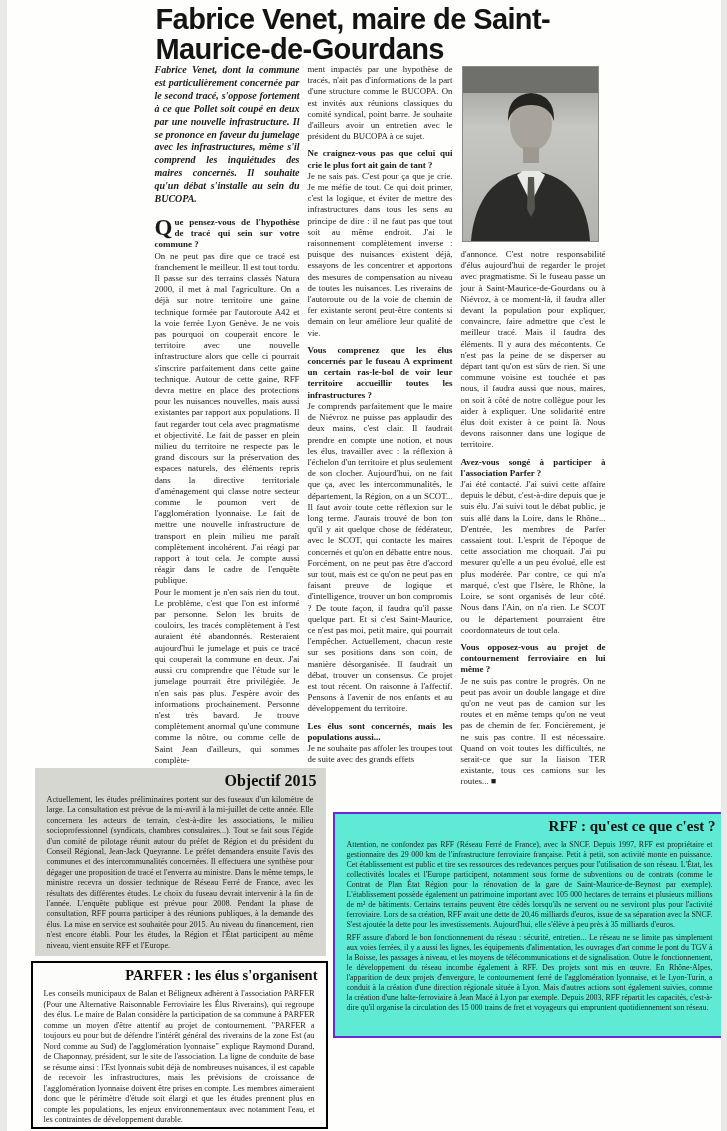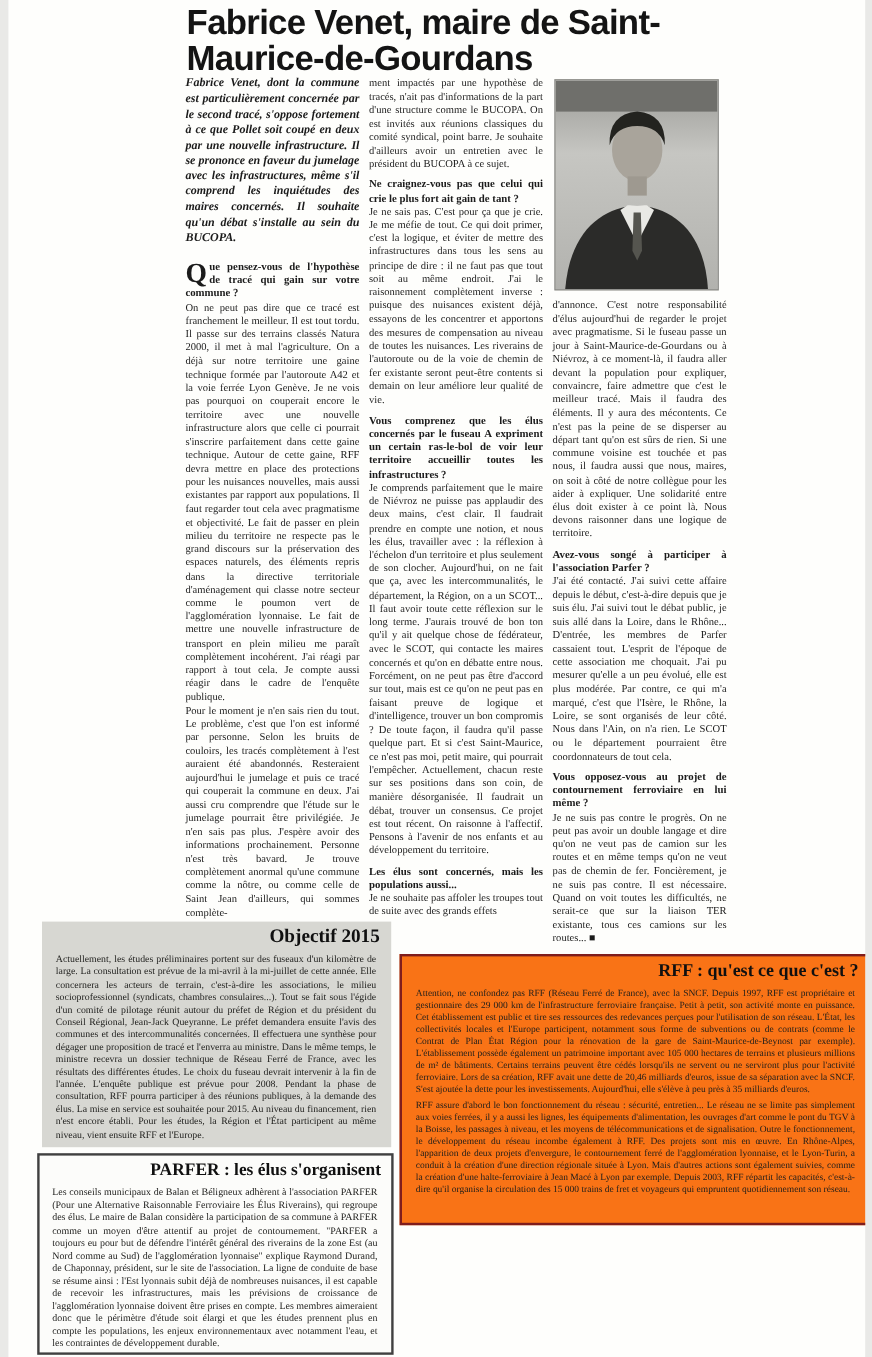--- a/index.html
+++ b/index.html
@@ -52,43 +52,43 @@
   }
   .box-body{text-align:justify;hyphens:auto;-webkit-hyphens:auto;margin:3px;color:#1d1d1b;}
   .objectif{
     left:28px;top:768px;width:291px;height:188px;
     background:#d7d7d2;padding:4px 9px 6px 9px;
   }
   .objectif .box-title{font-size:16px;margin:0 0 5px 0;}
   .objectif .box-body{font-size:8.2px;line-height:10.4px;}
   .parfer{
     left:24px;top:961px;width:297px;height:168px;
-    background:#fcfcfa;border:2px solid #404040;padding:3px 8px 4px 8px;
+    background:#fcfcfa;border:2px solid #000000;padding:3px 8px 4px 8px;
   }
   .parfer .box-title{font-size:14.5px;margin:1px 0 5px 0;}
   .parfer .box-body{font-size:8.3px;line-height:10.5px;}
   .rff{
-    left:326px;top:795px;width:394px;height:226px;
-    background:#f97316;border:2px solid #7f1d1d;padding:3px 9px 4px 9px;
+    left:326px;top:812px;width:394px;height:226px;
+    background:#5eead4;border:2px solid #6d28d9;padding:3px 9px 4px 9px;
   }
   .rff .box-title{font-size:15px;margin:1px 0 5px 0;}
   .rff .box-body{font-size:7.9px;line-height:10px;margin-bottom:2px;}
 </style>
 </head>
 <body>
 
 <div class="page">
 
   <h1 class="headline">Fabrice Venet, maire de Saint-Maurice-de-Gourdans</h1>
 
   <div class="cols">
 
     <div class="col">
       <p class="intro">Fabrice Venet, dont la commune est particulièrement concernée par le second tracé, s'oppose fortement à ce que Pollet soit coupé en deux par une nouvelle infrastructure. Il se prononce en faveur du jumelage avec les infrastructures, même s'il comprend les inquiétudes des maires concernés. Il souhaite qu'un débat s'installe au sein du BUCOPA.</p>
-      <p class="q"><span class="dropcap">Q</span><span>ue pensez-vous de l'hypothèse de tracé qui gain sur votre commune ?</span></p>
+      <p class="q"><span class="dropcap">Q</span><span>ue pensez-vous de l'hypothèse de tracé qui sein sur votre commune ?</span></p>
       <p class="a">On ne peut pas dire que ce tracé est franchement le meilleur. Il est tout tordu. Il passe sur des terrains classés Natura 2000, il met à mal l'agriculture. On a déjà sur notre territoire une gaine technique formée par l'autoroute A42 et la voie ferrée Lyon Genève. Je ne vois pas pourquoi on couperait encore le territoire avec une nouvelle infrastructure alors que celle ci pourrait s'inscrire parfaitement dans cette gaine technique. Autour de cette gaine, RFF devra mettre en place des protections pour les nuisances nouvelles, mais aussi existantes par rapport aux populations. Il faut regarder tout cela avec pragmatisme et objectivité. Le fait de passer en plein milieu du territoire ne respecte pas le grand discours sur la préservation des espaces naturels, des éléments repris dans la directive territoriale d'aménagement qui classe notre secteur comme le poumon vert de l'agglomération lyonnaise. Le fait de mettre une nouvelle infrastructure de transport en plein milieu me paraît complètement incohérent. J'ai réagi par rapport à tout cela. Je compte aussi réagir dans le cadre de l'enquête publique.</p>
       <p class="a">Pour le moment je n'en sais rien du tout. Le problème, c'est que l'on est informé par personne. Selon les bruits de couloirs, les tracés complètement à l'est auraient été abandonnés. Resteraient aujourd'hui le jumelage et puis ce tracé qui couperait la commune en deux. J'ai aussi cru comprendre que l'étude sur le jumelage pourrait être privilégiée. Je n'en sais pas plus. J'espère avoir des informations prochainement. Personne n'est très bavard. Je trouve complètement anormal qu'une commune comme la nôtre, ou comme celle de Saint Jean d'ailleurs, qui sommes complète-</p>
     </div>
 
     <div class="col">
       <p class="a">ment impactés par une hypothèse de tracés, n'ait pas d'informations de la part d'une structure comme le BUCOPA. On est invités aux réunions classiques du comité syndical, point barre. Je souhaite d'ailleurs avoir un entretien avec le président du BUCOPA à ce sujet.</p>
       <p class="q">Ne craignez-vous pas que celui qui crie le plus fort ait gain de tant ?</p>
       <p class="a">Je ne sais pas. C'est pour ça que je crie. Je me méfie de tout. Ce qui doit primer, c'est la logique, et éviter de mettre des infrastructures dans tous les sens au principe de dire : il ne faut pas que tout soit au même endroit. J'ai le raisonnement complètement inverse : puisque des nuisances existent déjà, essayons de les concentrer et apportons des mesures de compensation au niveau de toutes les nuisances. Les riverains de l'autoroute ou de la voie de chemin de fer existante seront peut-être contents si demain on leur améliore leur qualité de vie.</p>
       <p class="q">Vous comprenez que les élus concernés par le fuseau A expriment un certain ras-le-bol de voir leur territoire accueillir toutes les infrastructures ?</p>
       <p class="a">Je comprends parfaitement que le maire de Niévroz ne puisse pas applaudir des deux mains, c'est clair. Il faudrait prendre en compte une notion, et nous les élus, travailler avec : la réflexion à l'échelon d'un territoire et plus seulement de son clocher. Aujourd'hui, on ne fait que ça, avec les intercommunalités, le département, la Région, on a un SCOT... Il faut avoir toute cette réflexion sur le long terme. J'aurais trouvé de bon ton qu'il y ait quelque chose de fédérateur, avec le SCOT, qui contacte les maires concernés et qu'on en débatte entre nous. Forcément, on ne peut pas être d'accord sur tout, mais est ce qu'on ne peut pas en faisant preuve de logique et d'intelligence, trouver un bon compromis ? De toute façon, il faudra qu'il passe quelque part. Et si c'est Saint-Maurice, ce n'est pas moi, petit maire, qui pourrait l'empêcher. Actuellement, chacun reste sur ses positions dans son coin, de manière désorganisée. Il faudrait un débat, trouver un consensus. Ce projet est tout récent. On raisonne à l'affectif. Pensons à l'avenir de nos enfants et au développement du territoire.</p>

